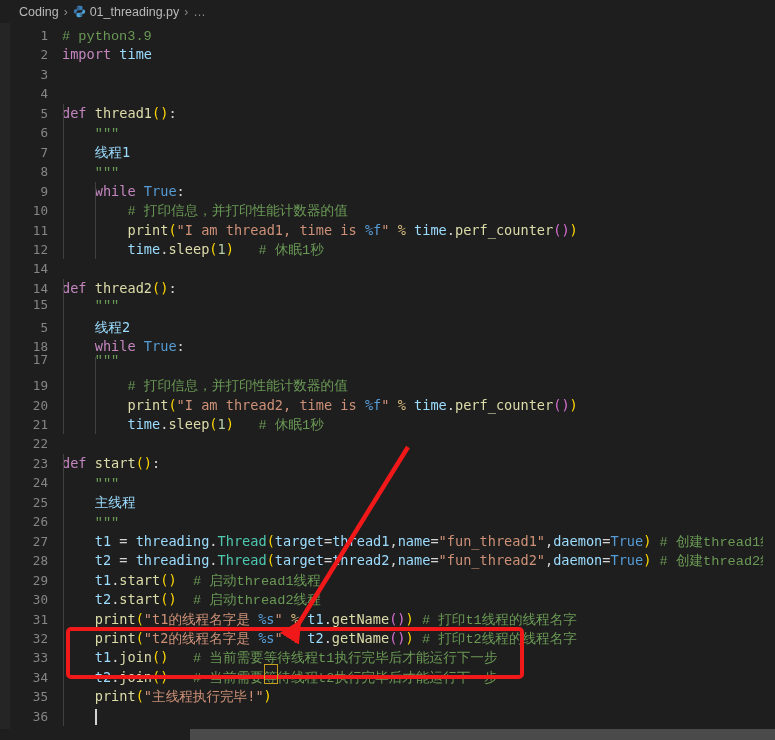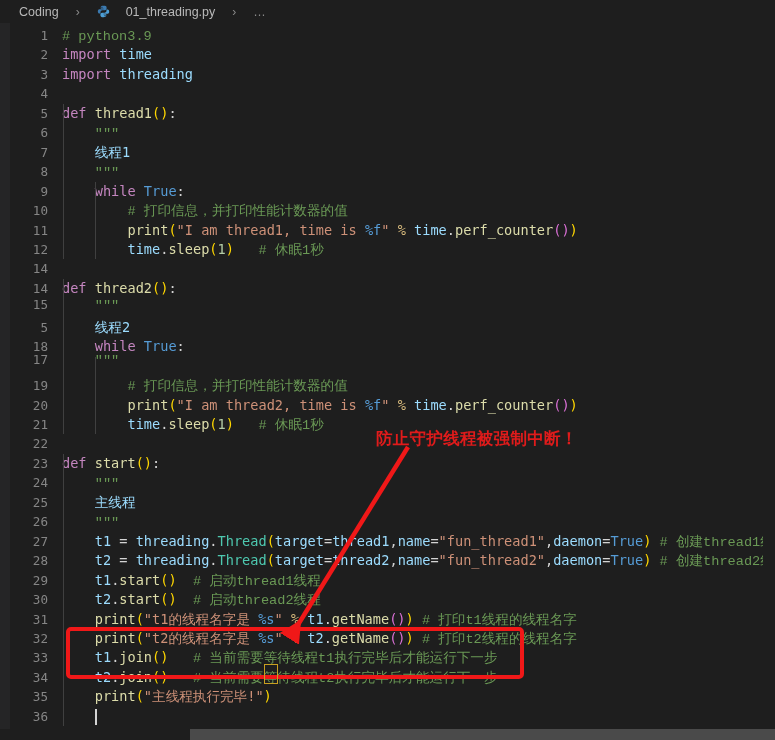--- a/index.html
+++ b/index.html
@@ -10,21 +10,20 @@
   }
   #app{position:relative;width:775px;height:740px;background:#1e1e1e;overflow:hidden;}
 
   
   #breadcrumb{
     position:absolute;left:0;top:0;width:775px;height:23px;
     background:#1e1e1e;display:flex;align-items:center;
     font-family:"Liberation Sans","DejaVu Sans",sans-serif;
     font-size:12.5px;color:#a9a9a9;padding-left:19px;box-sizing:border-box;
     white-space:nowrap;
-    gap:12px;
   }
   .bc-sep{color:#8a8a8a;margin:0 5px;font-size:12px;}
   .bc-text{color:#b9b9b9;}
   .bc-dots{color:#8a8a8a;letter-spacing:1px;}
   .py-ico{display:inline-block;width:13px;height:13px;position:relative;margin-right:4px;vertical-align:-2px;}
   .py-ico svg{display:block;}
 
   
   #editor{
     position:absolute;left:0;top:23px;width:775px;height:706px;
@@ -97,21 +96,21 @@
     <span class="bc-text">01_threading.py</span>
     <span class="bc-sep">›</span>
     <span class="bc-dots">…</span>
   </div>
 
   <div id="editor">
     <div id="gutter-bg"></div>
     <div id="lines-host">
         <div class="line" style="top:3.00px"><span class="ln">1</span><span class="code"><span class="c-com"># python3.9</span></span></div>
         <div class="line" style="top:22.45px"><span class="ln">2</span><span class="code"><span class="c-kw">import</span><span class="c-op"> </span><span class="c-var">time</span></span></div>
-        <div class="line" style="top:41.90px"><span class="ln">3</span><span class="code"><span class="c-kw">import</span><span class="c-op"> </span><span class="c-var">threading</span></span></div>
+        <div class="line" style="top:41.90px"><span class="ln">3</span></div>
         <div class="line" style="top:61.35px"><span class="ln">4</span><span class="code"></span></div>
         <div class="line" style="top:80.80px"><span class="ln">5</span><span class="code"><span class="c-kw">def</span><span class="c-op"> </span><span class="c-fn">thread1</span><span class="c-pun">(</span><span class="c-pun">)</span><span class="c-op">:</span></span></div>
         <div class="line" style="top:100.25px"><span class="ln">6</span><span class="code"><span class="c-op"> </span><span class="c-op"> </span><span class="c-op"> </span><span class="c-op"> </span><span class="c-com">"""</span></span></div>
         <div class="line" style="top:119.70px"><span class="ln">7</span><span class="code"><span class="c-op"> </span><span class="c-op"> </span><span class="c-op"> </span><span class="c-op"> </span><span class="c-var">线程1</span></span></div>
         <div class="line" style="top:139.15px"><span class="ln">8</span><span class="code"><span class="c-op"> </span><span class="c-op"> </span><span class="c-op"> </span><span class="c-op"> </span><span class="c-com">"""</span></span></div>
         <div class="line" style="top:158.60px"><span class="ln">9</span><span class="code"><span class="c-op"> </span><span class="c-op"> </span><span class="c-op"> </span><span class="c-op"> </span><span class="c-kw">while</span><span class="c-op"> </span><span class="c-kw2">True</span><span class="c-op">:</span></span></div>
         <div class="line" style="top:178.05px"><span class="ln">10</span><span class="code"><span class="c-op"> </span><span class="c-op"> </span><span class="c-op"> </span><span class="c-op"> </span><span class="c-op"> </span><span class="c-op"> </span><span class="c-op"> </span><span class="c-op"> </span><span class="c-com"># 打印信息，并打印性能计数器的值</span></span></div>
         <div class="line" style="top:197.50px"><span class="ln">11</span><span class="code"><span class="c-op"> </span><span class="c-op"> </span><span class="c-op"> </span><span class="c-op"> </span><span class="c-op"> </span><span class="c-op"> </span><span class="c-op"> </span><span class="c-op"> </span><span class="c-fn">print</span><span class="c-pun">(</span><span class="c-str">"</span><span class="c-str">I</span><span class="c-str"> </span><span class="c-str">a</span><span class="c-str">m</span><span class="c-str"> </span><span class="c-str">t</span><span class="c-str">h</span><span class="c-str">r</span><span class="c-str">e</span><span class="c-str">a</span><span class="c-str">d</span><span class="c-str">1</span><span class="c-str">,</span><span class="c-str"> </span><span class="c-str">t</span><span class="c-str">i</span><span class="c-str">m</span><span class="c-str">e</span><span class="c-str"> </span><span class="c-str">i</span><span class="c-str">s</span><span class="c-str"> </span><span class="c-fmt">%f</span><span class="c-str">"</span><span class="c-op"> </span><span class="c-pct">%</span><span class="c-op"> </span><span class="c-var">time</span><span class="c-op">.</span><span class="c-fn">perf_counter</span><span class="c-pun2">(</span><span class="c-pun2">)</span><span class="c-pun">)</span></span></div>
         <div class="line" style="top:216.95px"><span class="ln">12</span><span class="code"><span class="c-op"> </span><span class="c-op"> </span><span class="c-op"> </span><span class="c-op"> </span><span class="c-op"> </span><span class="c-op"> </span><span class="c-op"> </span><span class="c-op"> </span><span class="c-var">time</span><span class="c-op">.</span><span class="c-fn">sleep</span><span class="c-pun">(</span><span class="c-num">1</span><span class="c-pun">)</span><span class="c-op"> </span><span class="c-op"> </span><span class="c-op"> </span><span class="c-com"># 休眠1秒</span></span></div>
         <div class="line" style="top:236.40px"><span class="ln">14</span><span class="code"></span></div>
@@ -157,19 +156,18 @@
 
   <svg id="overlay" viewBox="0 0 775 740" width="775" height="740">
     <defs>
       <marker id="arrowhead" markerWidth="5" markerHeight="5" refX="2.2" refY="2.5" orient="auto" markerUnits="strokeWidth">
         <path d="M5,0 L0,2.5 L5,5 Z" fill="#f01818"></path>
       </marker>
     </defs>
     <line x1="408" y1="447" x2="296" y2="628" stroke="#f01818" stroke-width="4.5" marker-end="url(#arrowhead)"></line>
   </svg>
 
-  <div class="anno-text" style="left:376px;top:428px;">防止守护线程被强制中断！</div>
 
   <div id="red-box" style="left:66px;top:627px;width:450px;height:44px;"></div>
 
   <div id="yellow-box" style="left:264px;top:664px;width:12px;height:18px;"></div>
 
 </div>
 
 </body></html>

